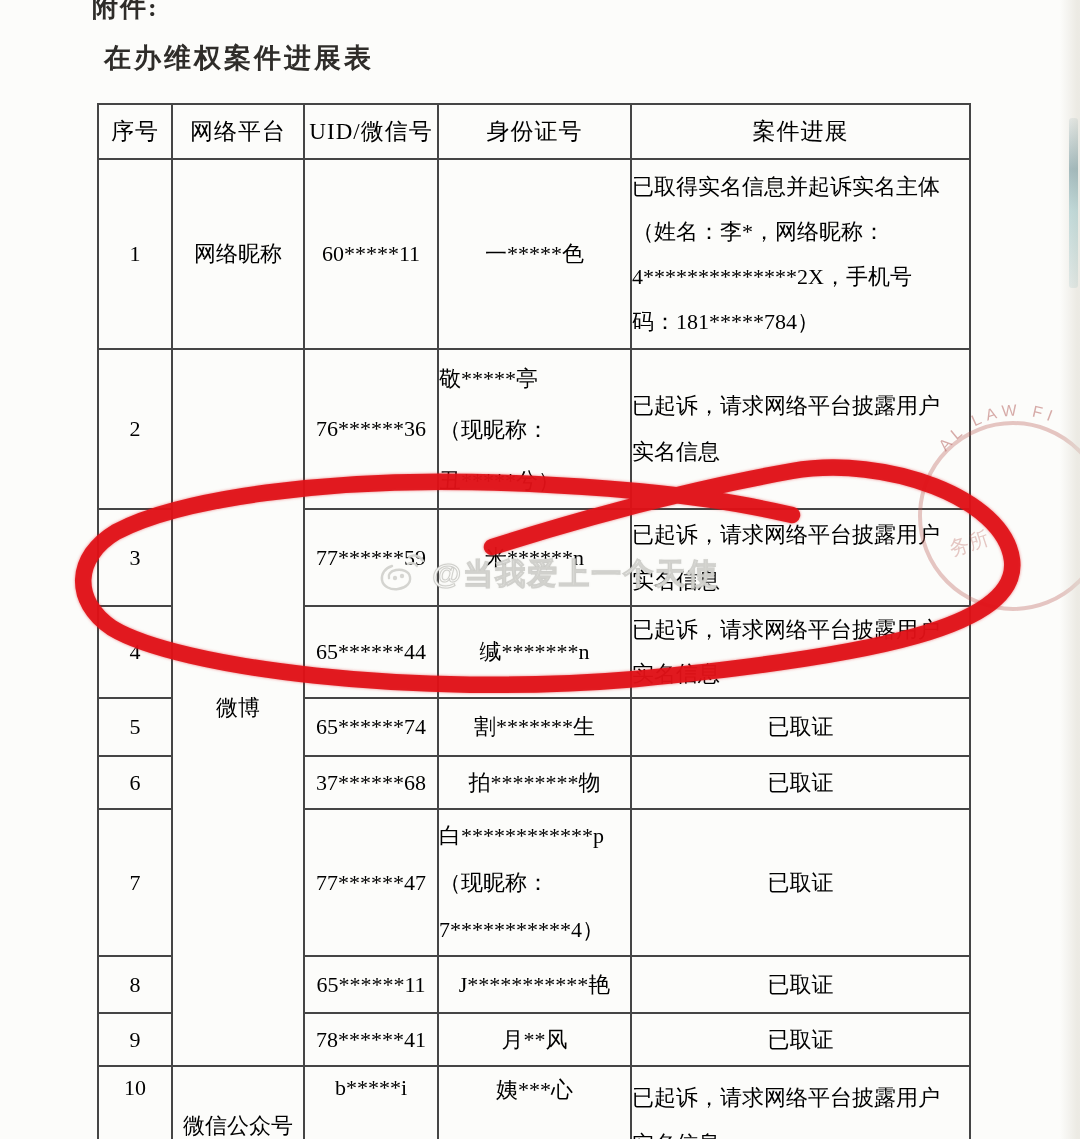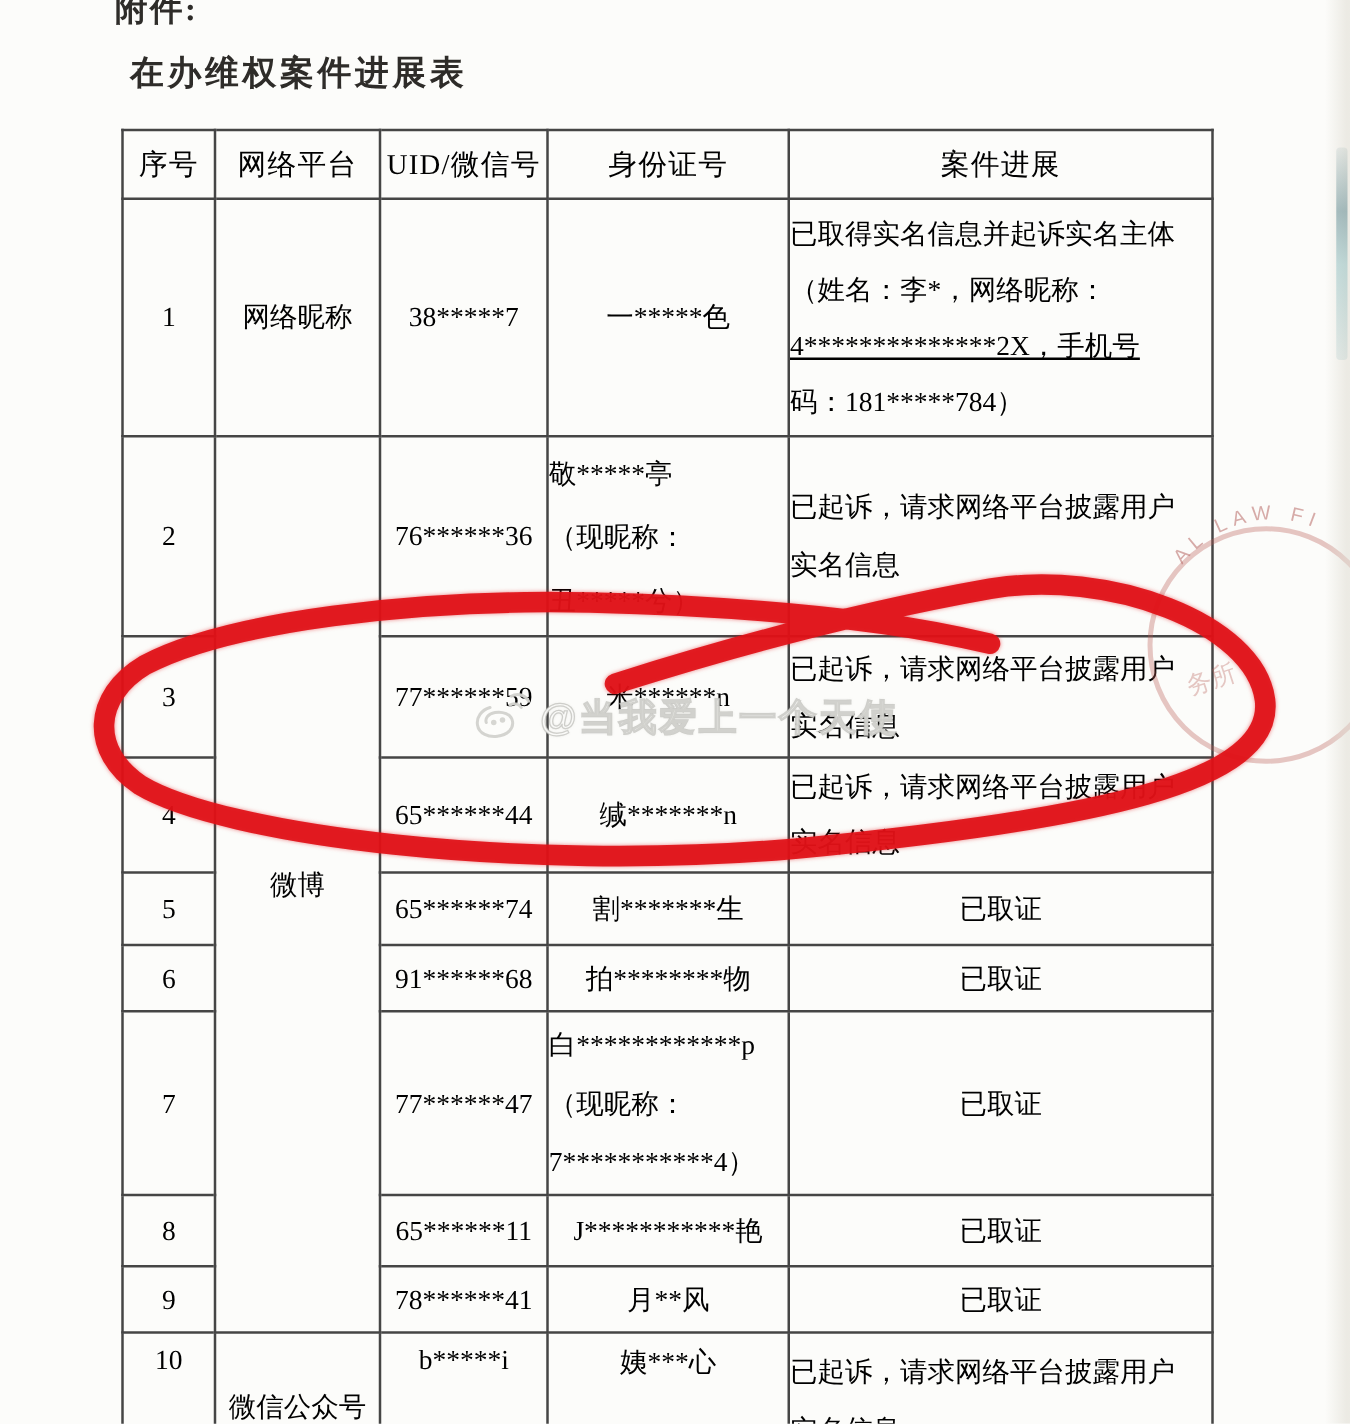--- a/index.html
+++ b/index.html
@@ -78,26 +78,26 @@
         <th>网络平台</th>
         <th>UID/微信号</th>
         <th>身份证号</th>
         <th>案件进展</th>
       </tr>
     </thead>
   <tbody>
       <tr style="height: 190px;">
         <td>1</td>
         <td>网络昵称</td>
-        <td>38*****7</td>
+        <td>60*****11</td>
         <td>一*****色</td>
         <td>
           <div class="cell-line" style="line-height: 45px;">已取得实名信息并起诉实名主体</div>
           <div class="cell-line" style="line-height: 45px;">（姓名：李*，网络昵称：</div>
-          <div class="cell-line" style="line-height: 45px; text-decoration: underline;">4**************2X，手机号</div>
+          <div class="cell-line" style="line-height: 45px;">4**************2X，手机号</div>
           <div class="cell-line" style="line-height: 45px;">码：181*****784）</div>
         </td>
       </tr>
       <tr style="height: 160px;">
         <td>2</td>
         <td rowspan="8">微博</td>
         <td>76******36</td>
         <td>
           <div class="cell-line" style="line-height: 51px;">敬*****亭</div>
           <div class="cell-line" style="line-height: 51px;">（现昵称：</div>
@@ -127,21 +127,21 @@
         </td>
       </tr>
       <tr style="height: 58px;">
         <td>5</td>
         <td>65******74</td>
         <td>割*******生</td>
         <td>已取证</td>
       </tr>
       <tr style="height: 53px;">
         <td>6</td>
-        <td>91******68</td>
+        <td>37******68</td>
         <td>拍********物</td>
         <td>已取证</td>
       </tr>
       <tr style="height: 147px;">
         <td>7</td>
         <td>77******47</td>
         <td>
           <div class="cell-line" style="line-height: 47px;">白************p</div>
           <div class="cell-line" style="line-height: 47px;">（现昵称：</div>
           <div class="cell-line" style="line-height: 47px;">7***********4）</div>

